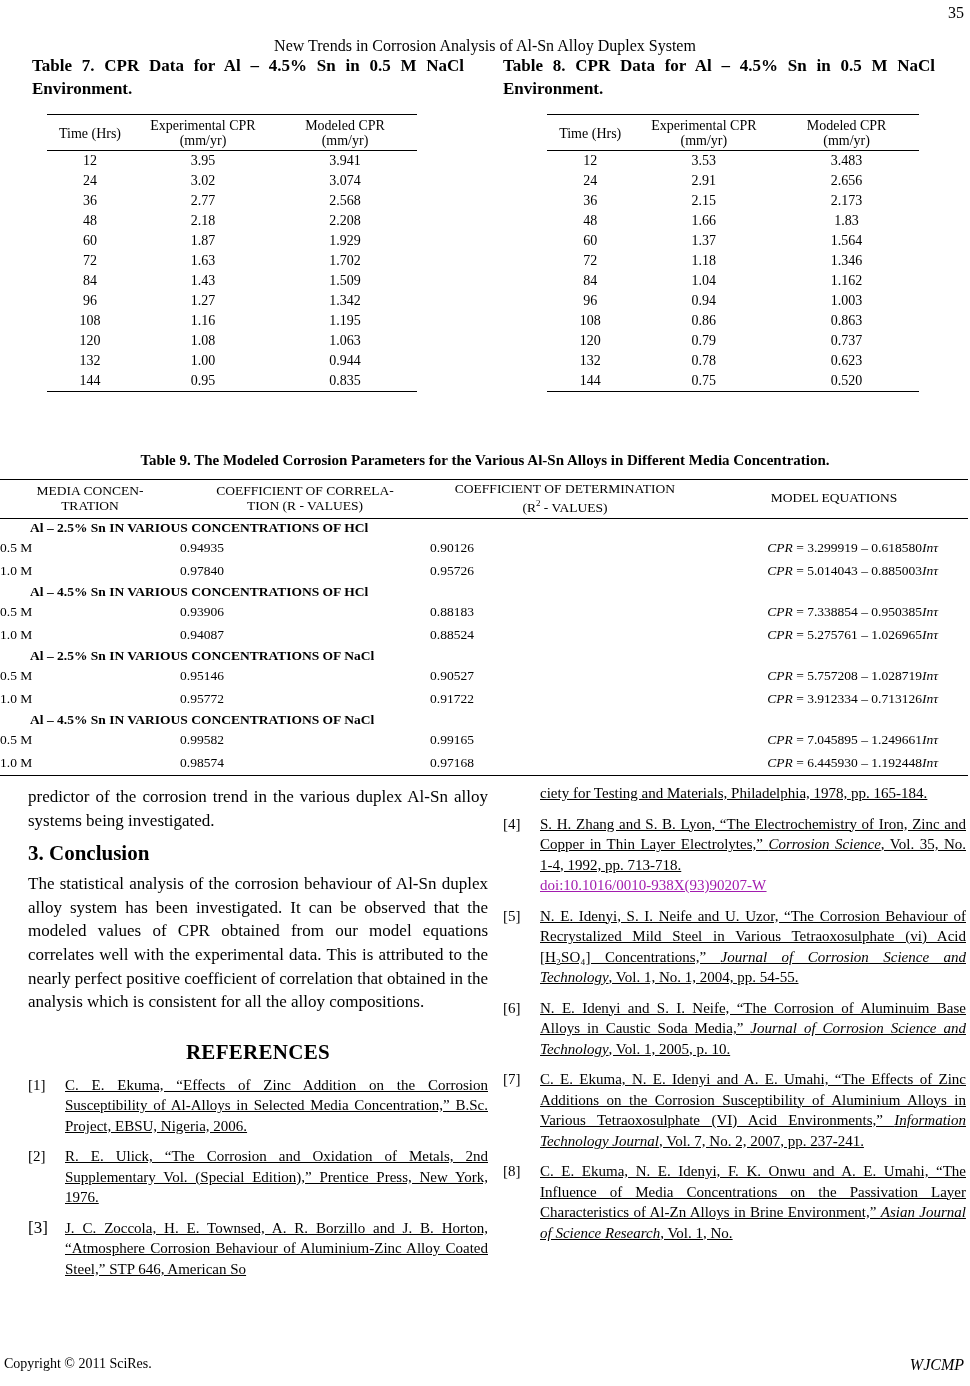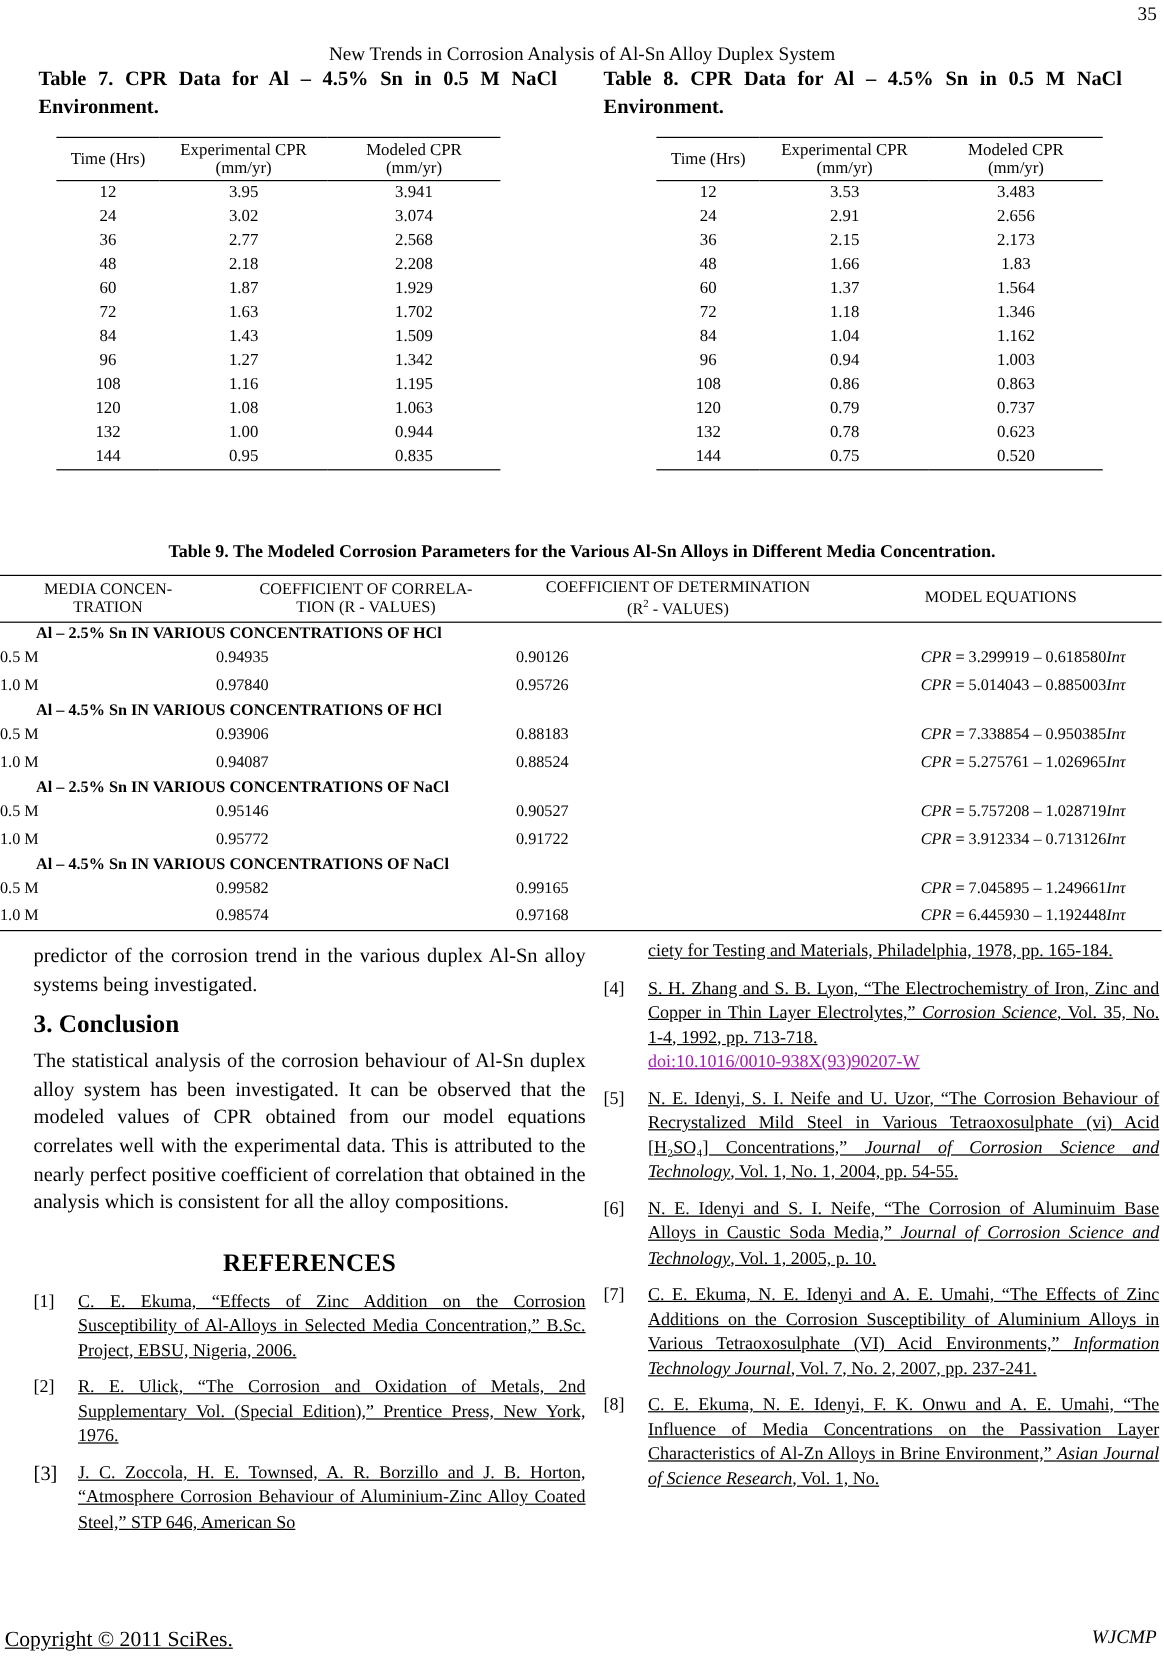--- a/index.html
+++ b/index.html
@@ -44,21 +44,21 @@
   .col-right { position: absolute; left: 503px; top: 783px; width: 463px; }
   p.body { margin: 0; font-size: 17px; line-height: 23.6px; text-align: justify; text-align-last: left; }
   h2.sec { margin: 8px 0 6px; font-size: 21px; font-weight: bold; line-height: 26px; }
   h2.refs { margin: 26px 0 10px; font-size: 21px; font-weight: bold; text-align: center; letter-spacing: 0.3px; }
   .ref { display: flex; font-size: 15px; line-height: 20.5px; margin-bottom: 10px; }
   .ref .num { width: 37px; flex: 0 0 37px; }
   .ref .txt { flex: 1; text-align: justify; text-decoration: underline; }
   .ref.big .num { font-size: 17px; }
   a.doi { color: #a21caf; text-decoration: underline; }
 
-  .footer-left { position: absolute; left: 4px; top: 1356px; font-size: 18px; text-decoration: underline; }
+  .footer-left { position: absolute; left: 4px; top: 1356px; font-size: 14px; }
   .footer-right { position: absolute; right: 6px; top: 1356px; font-size: 16px; font-weight: normal; font-style: italic; }
 </style>
 </head>
 <body>
 
 <div class="running-head">New Trends in Corrosion Analysis of Al-Sn Alloy Duplex System</div>
 <div class="page-num">35</div>
 
 <div class="tcap" id="cap7">Table 7. CPR Data for Al – 4.5% Sn in 0.5 M NaCl Environment.</div>
 <div class="tcap" id="cap8">Table 8. CPR Data for Al – 4.5% Sn in 0.5 M NaCl Environment.</div>

